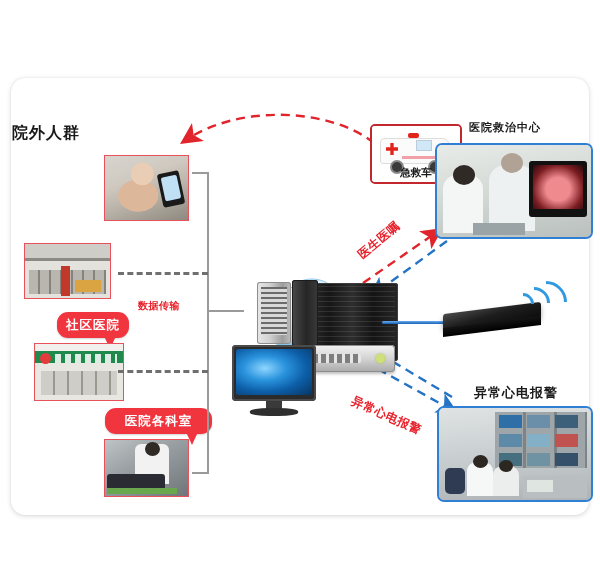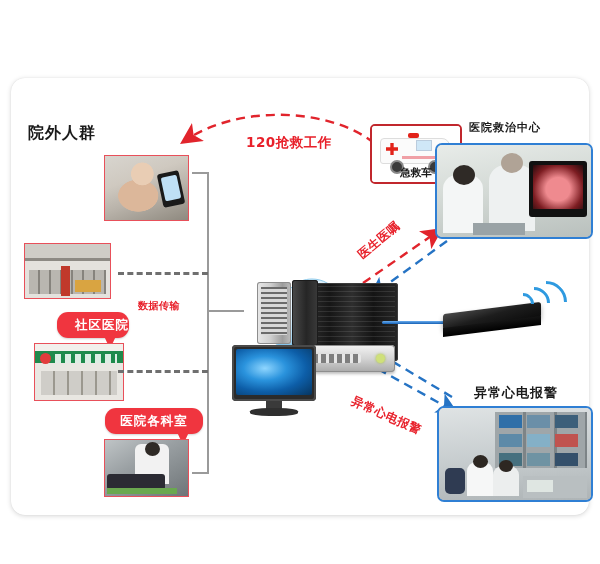--- a/index.html
+++ b/index.html
@@ -152,51 +152,51 @@
                C265,315 273,306 284,304
                C285,290 297,279 312,279
                C323,279 333,285 338,294
                C342,291 347,290 352,290
                C366,290 377,300 378,313
                C389,315 397,324 397,334
                C397,342 390,348 381,348 Z" fill="url(#cloudG)" stroke="#8cc9ea" stroke-width="1"></path>
     </g>
   </svg>
 
-  <div class="lbl big" style="left:28px;top:123px;">院外人群</div>
+  <div class="lbl big" style="left:12px;top:123px;">院外人群</div>
 
 
   <div class="photo red" style="left:104px;top:155px;width:83px;height:64px;">
     <div class="pic-grad" style="background:
         radial-gradient(ellipse at 45% 28%,#e9cdb4 0 17%,rgba(0,0,0,0) 18%),
         radial-gradient(ellipse at 40% 62%,#dcb79a 0 28%,rgba(0,0,0,0) 29%),
         linear-gradient(160deg,#d8d5cf 0%,#cfc9c0 35%,#b9b3aa 60%,#8e897f 100%);"></div>
     <div style="position:absolute;right:6px;top:16px;width:22px;height:34px;background:#1a1a1a;border-radius:3px;transform:rotate(-12deg);"></div>
     <div style="position:absolute;right:9px;top:20px;width:16px;height:24px;background:#bfe0f5;border-radius:2px;transform:rotate(-12deg);"></div>
   </div>
 
   <div class="photo red" style="left:24px;top:243px;width:85px;height:54px;">
     <div class="pic-grad" style="background:linear-gradient(180deg,#cfcdc7 0 26%,#8d8a84 26% 32%,#e4e2dd 32% 100%);"></div>
     <div style="position:absolute;left:4px;bottom:4px;right:4px;height:24px;background:repeating-linear-gradient(90deg,#b9b6b0 0 9px,#86837d 9px 11px);"></div>
     <div style="position:absolute;left:36px;top:22px;width:9px;height:30px;background:#c0392b;"></div>
     <div style="position:absolute;left:50px;bottom:6px;width:26px;height:12px;background:#d9a441;"></div>
   </div>
 
-  <div class="bubble" style="left:57px;top:312px;width:72px;height:26px;justify-content:flex-end;">
+  <div class="bubble" style="left:57px;top:312px;width:72px;height:26px;">
     <span>社区医院</span>
     <span class="tail" style="right:13px;"></span>
   </div>
   <div class="photo red" style="left:34px;top:343px;width:88px;height:56px;">
     <div class="pic-grad" style="background:linear-gradient(180deg,#f2f0ec 0 12%,#1f8a4c 12% 34%,#e9e7e2 34% 100%);"></div>
     <div style="position:absolute;left:5px;top:9px;width:11px;height:11px;border-radius:50%;background:#e23c3c;"></div>
     <div style="position:absolute;left:20px;top:10px;right:6px;height:9px;background:repeating-linear-gradient(90deg,#fff 0 6px,rgba(255,255,255,0) 6px 10px);opacity:.85;"></div>
     <div style="position:absolute;left:6px;bottom:5px;right:6px;height:24px;background:repeating-linear-gradient(90deg,#cfcdc8 0 12px,#9b988f 12px 14px);"></div>
   </div>
 
-  <div class="bubble" style="left:105px;top:408px;width:98px;height:26px;">
+  <div class="bubble" style="left:105px;top:408px;width:107px;height:26px;">
     <span>医院各科室</span>
     <span class="tail" style="right:14px;"></span>
   </div>
   <div class="photo red" style="left:104px;top:439px;width:83px;height:56px;">
     <div class="pic-grad" style="background:linear-gradient(150deg,#bfc4c6 0%,#9aa0a3 40%,#6f7578 100%);"></div>
     <div style="position:absolute;left:30px;top:4px;width:34px;height:40px;background:#f2f2f2;border-radius:6px 6px 0 0;"></div>
     <div style="position:absolute;left:40px;top:2px;width:15px;height:14px;border-radius:50%;background:#2f2a26;"></div>
     <div style="position:absolute;left:2px;bottom:6px;width:58px;height:16px;background:#2b2b33;border-radius:3px;"></div>
     <div style="position:absolute;left:2px;bottom:2px;width:70px;height:6px;background:#6aa84f;"></div>
   </div>
@@ -282,19 +282,18 @@
     <div style="position:absolute;left:116px;top:45px;width:23px;height:13px;background:#34506b;"></div>
     <div style="position:absolute;left:28px;bottom:4px;width:26px;height:34px;background:#f6f7f7;border-radius:9px 9px 0 0;"></div>
     <div style="position:absolute;left:34px;bottom:32px;width:15px;height:13px;border-radius:50%;background:#2d2722;"></div>
     <div style="position:absolute;left:54px;bottom:4px;width:26px;height:30px;background:#eceeee;border-radius:9px 9px 0 0;"></div>
     <div style="position:absolute;left:60px;bottom:28px;width:14px;height:12px;border-radius:50%;background:#2d2722;"></div>
     <div style="position:absolute;left:6px;bottom:6px;width:20px;height:26px;background:#2f3b52;border-radius:5px;"></div>
     <div style="position:absolute;left:84px;bottom:2px;right:4px;height:22px;background:#b9bfc1;"></div>
     <div style="position:absolute;left:88px;bottom:8px;width:26px;height:12px;background:#dfe6e2;"></div>
   </div>
 
-  <div class="red-lbl" style="left:246px;top:134px;font-size:13.5px;">120抢救工作</div>
 
   <div class="red-lbl" style="left:360px;top:248px;font-size:12px;transform:rotate(-40deg);transform-origin:left center;">医生医嘱</div>
 
   <div class="red-lbl" style="left:352px;top:392px;font-size:12px;transform:rotate(24deg);transform-origin:left center;">异常心电报警</div>
 
 </div>
 
 </body></html>

